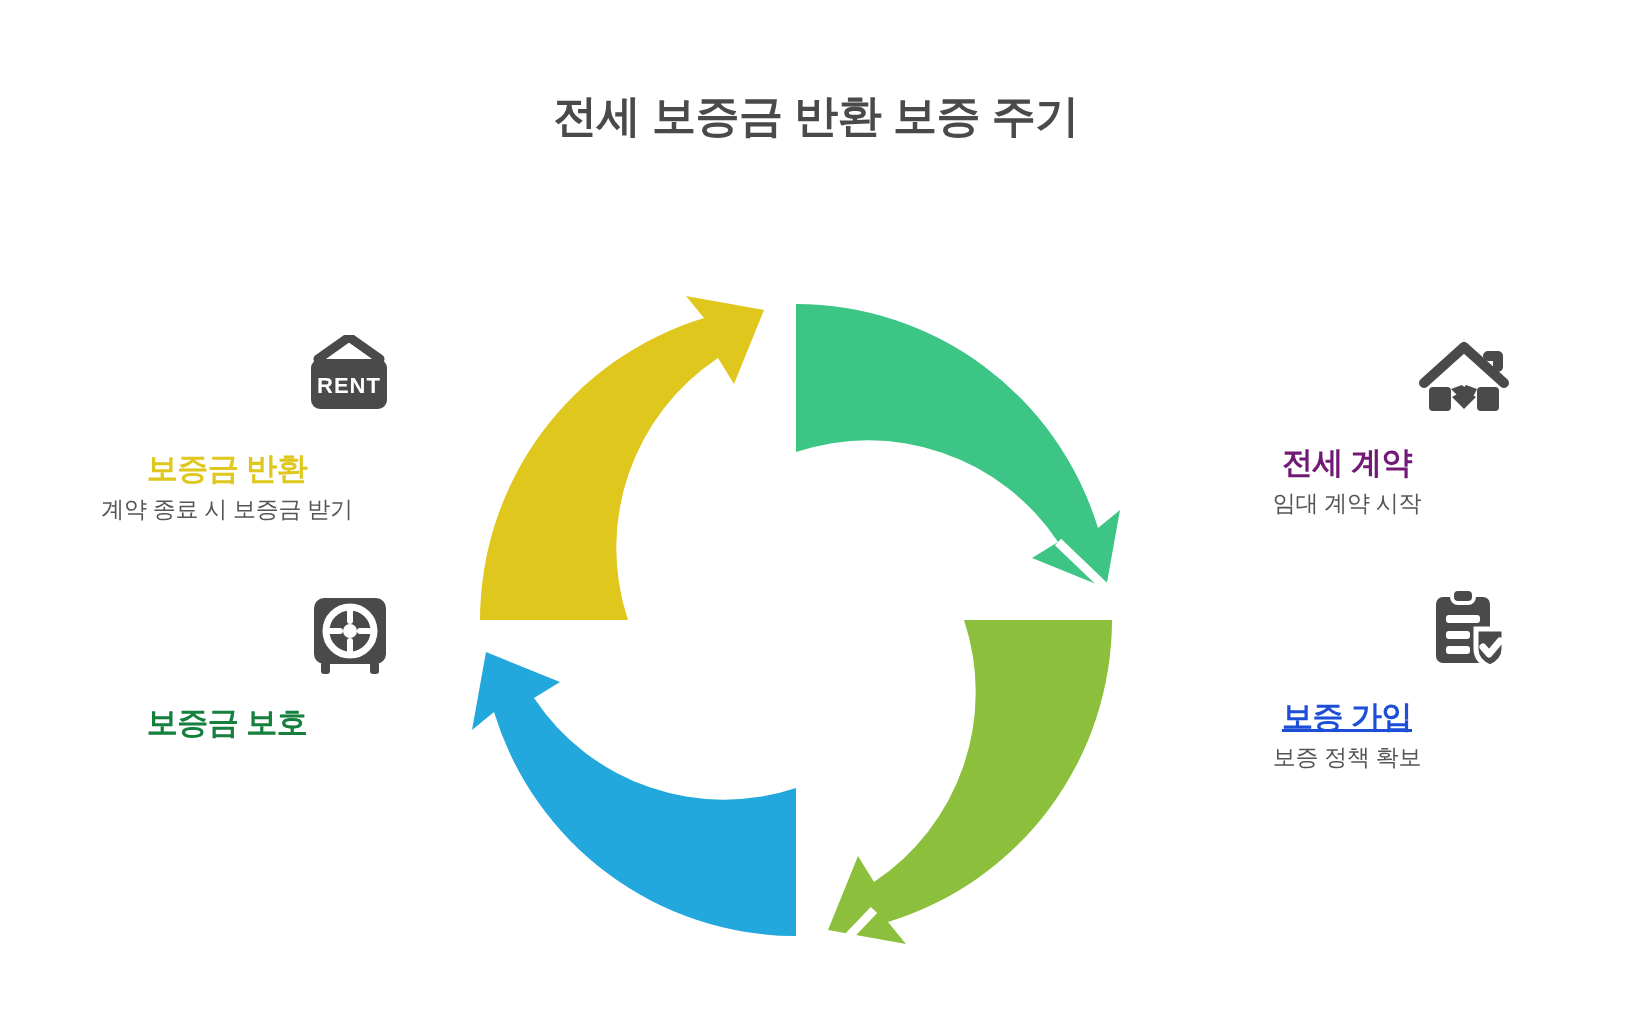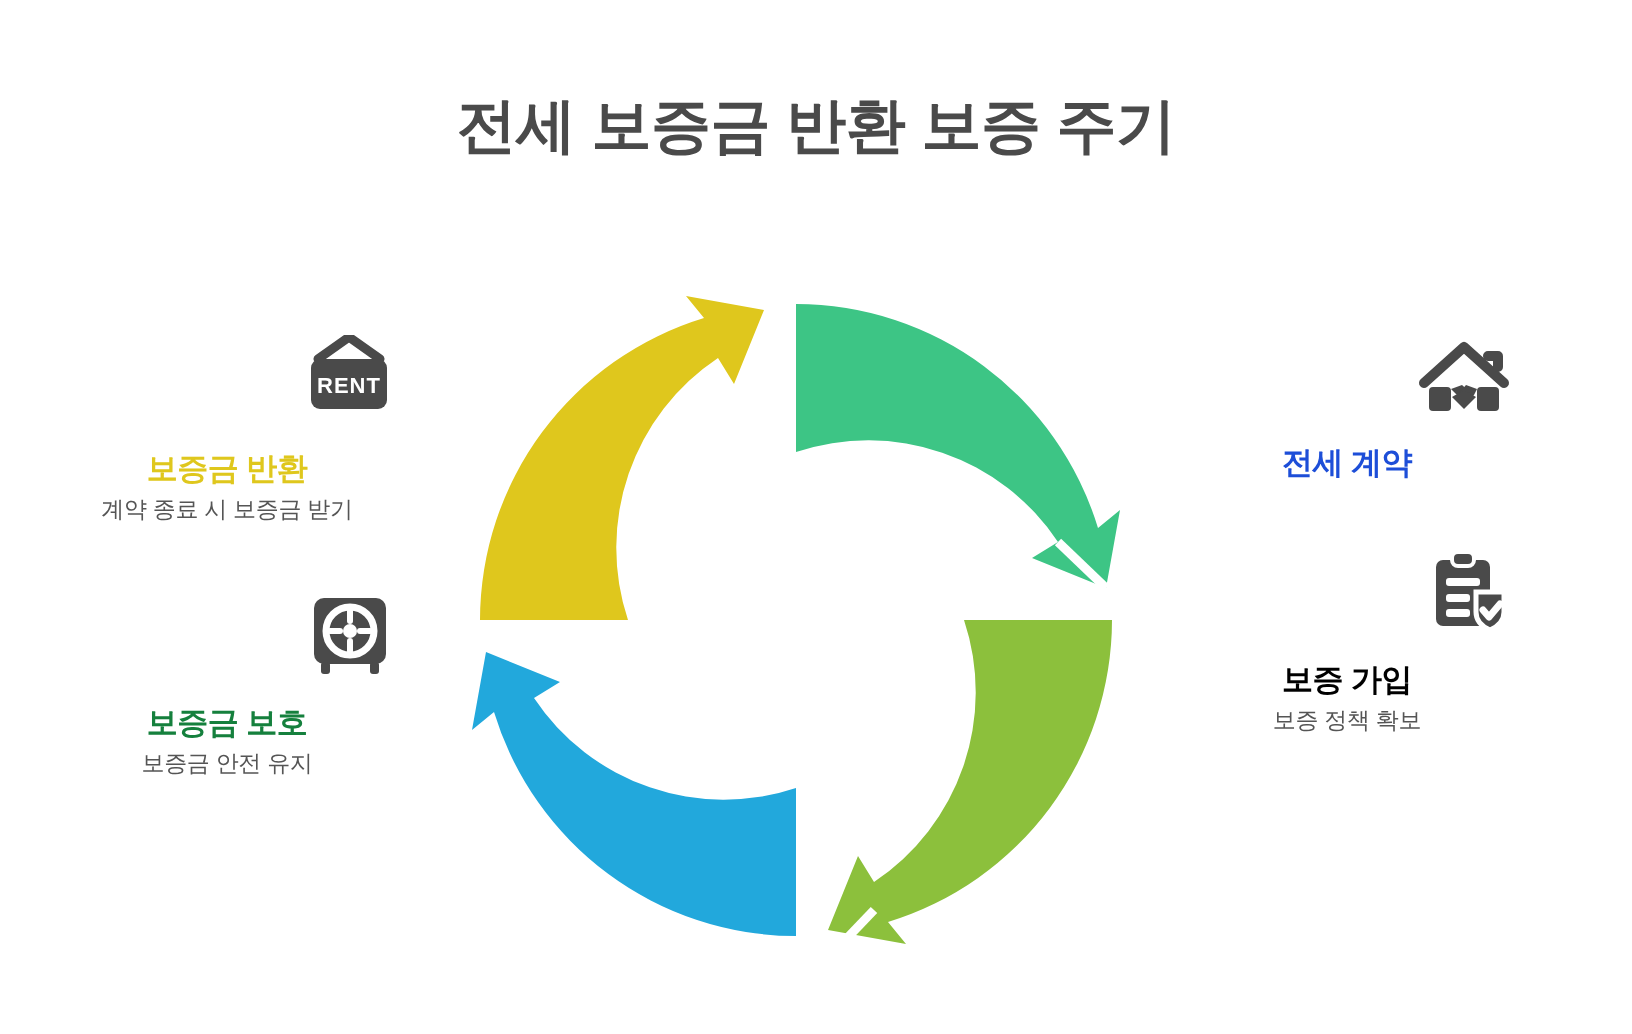--- a/index.html
+++ b/index.html
@@ -14,21 +14,21 @@
     overflow: hidden;
     position: relative;
   }
 
   #page-title {
     position: absolute;
     top: 90px;
     left: 0;
     width: 1632px;
     text-align: center;
-    font-size: 60px;
+    font-size: 44px;
     font-weight: bold;
     color: #4a4a4a;
     letter-spacing: -0.5px;
     line-height: 1.2;
   }
 
   #cycle-wrap {
     position: absolute;
     left: 472px;
     top: 258px;
@@ -73,22 +73,22 @@
   .step-desc {
     font-size: 23px;
     color: #555555;
     margin-top: 4px;
     line-height: 1.45;
     letter-spacing: -0.3px;
   }
 
   .t-yellow { color: #dfc71d; margin-top: 28px; }
   .t-blue   { color: #15803d; }
-  .t-green  { color: #1d4ed8; }
-  .t-olive  { color: #000000; }
+  .t-green  { color: #701a75; }
+  .t-olive  { color: #1d4ed8; text-decoration: underline; }
 </style>
 </head>
 <body>
 
 <div id="page-title">전세 보증금 반환 보증 주기</div>
 
 <div id="cycle-wrap">
   <svg id="cycle-svg" viewBox="0 0 648 700" xmlns="http://www.w3.org/2000/svg">
     <defs>
 
@@ -177,40 +177,40 @@
         <circle cx="42" cy="37" r="7" fill="#ffffff"></circle>
         <g stroke="#ffffff" stroke-width="6" stroke-linecap="round">
           <line x1="42" y1="17" x2="42" y2="27"></line>
           <line x1="42" y1="47" x2="42" y2="57"></line>
           <line x1="22" y1="37" x2="32" y2="37"></line>
           <line x1="52" y1="37" x2="62" y2="37"></line>
         </g>
       </svg>
     </div>
     <div class="step-title t-blue">보증금 보호</div>
-    <div class="step-desc">보증금 안전 유지</div>
   </div>
 
 </div>
 
 <div class="side-col" id="col-right">
 
   <div class="step-card">
     <div class="step-icon">
       <svg width="96" height="78" viewBox="0 0 96 78" xmlns="http://www.w3.org/2000/svg">
         <path d="M8 46 L48 10 L88 46" stroke="#4a4a4a" stroke-width="10" stroke-linecap="round" stroke-linejoin="round" fill="none"></path>
         <path d="M72 19 L82 19 L82 30" stroke="#4a4a4a" stroke-width="10" stroke-linecap="round" stroke-linejoin="round" fill="none"></path>
         <rect x="13" y="50" width="22" height="24" rx="4" fill="#4a4a4a"></rect>
         <rect x="61" y="50" width="22" height="24" rx="4" fill="#4a4a4a"></rect>
         <path d="M35 52 L46 48 L54 55 L46 62 L40 57 Z" fill="#4a4a4a"></path>
         <path d="M61 52 L50 48 L43 56 L52 64 L58 58 Z" fill="#4a4a4a"></path>
         <path d="M36 60 L48 72 L60 60 L48 53 Z" fill="#4a4a4a"></path>
       </svg>
     </div>
     <div class="step-title t-green">전세 계약</div>
+    <div class="step-desc">임대 계약 시작</div>
   </div>
 
   <div class="step-card" style="margin-top: 60px;">
     <div class="step-icon">
       <svg width="86" height="86" viewBox="0 0 86 86" xmlns="http://www.w3.org/2000/svg">
         <rect x="10" y="10" width="54" height="66" rx="7" fill="#4a4a4a"></rect>
         <rect x="26" y="2" width="22" height="14" rx="6" fill="#4a4a4a" stroke="#ffffff" stroke-width="4"></rect>
         <rect x="20" y="28" width="34" height="8" rx="3" fill="#ffffff"></rect>
         <rect x="20" y="44" width="24" height="8" rx="3" fill="#ffffff"></rect>
         <rect x="20" y="59" width="24" height="8" rx="3" fill="#ffffff"></rect>

